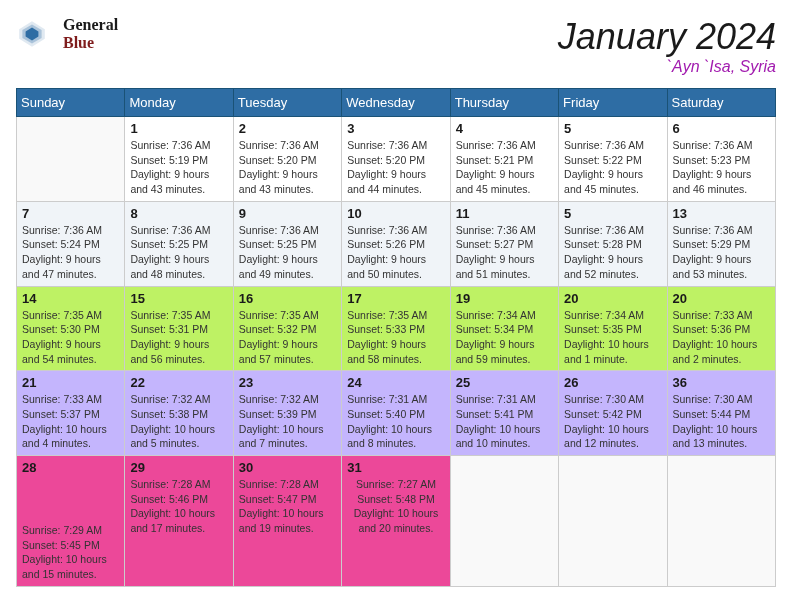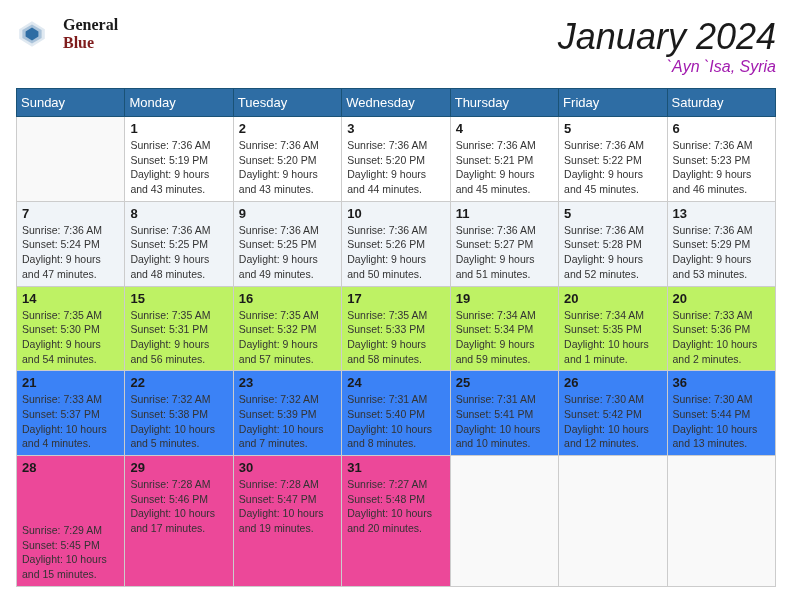--- a/index.html
+++ b/index.html
@@ -250,21 +250,21 @@
 and 1 minute.</div>
         </td>
         <td>
           <span class="day-number">20</span>
           <div class="day-info" style="white-space: pre-line;">Sunrise: 7:33 AM
 Sunset: 5:36 PM
 Daylight: 10 hours
 and 2 minutes.</div>
         </td>
       </tr>
-      <tr style="background-color: #3b82f6;">
+      <tr style="background-color: #c4b5fd;">
         <td>
           <span class="day-number">21</span>
           <div class="day-info" style="white-space: pre-line;">Sunrise: 7:33 AM
 Sunset: 5:37 PM
 Daylight: 10 hours
 and 4 minutes.</div>
         </td>
         <td>
           <span class="day-number">22</span>
           <div class="day-info" style="white-space: pre-line;">Sunrise: 7:32 AM
@@ -325,21 +325,21 @@
         </td>
         <td>
           <span class="day-number">30</span>
           <div class="day-info" style="white-space: pre-line;">Sunrise: 7:28 AM
 Sunset: 5:47 PM
 Daylight: 10 hours
 and 19 minutes.</div>
         </td>
         <td>
           <span class="day-number">31</span>
-          <div class="day-info" style="white-space: pre-line;">Sunrise: 7:27 AM
+          <div class="day-info" style="white-space: pre-line; text-align: center;">Sunrise: 7:27 AM
 Sunset: 5:48 PM
 Daylight: 10 hours
 and 20 minutes.</div>
         </td>
         <td class="empty" style="background-color: rgb(249, 249, 249);"></td>
         <td class="empty" style="background-color: rgb(249, 249, 249);"></td>
         <td class="empty" style="background-color: rgb(249, 249, 249);"></td>
       </tr>
     </tbody>
 </table>

